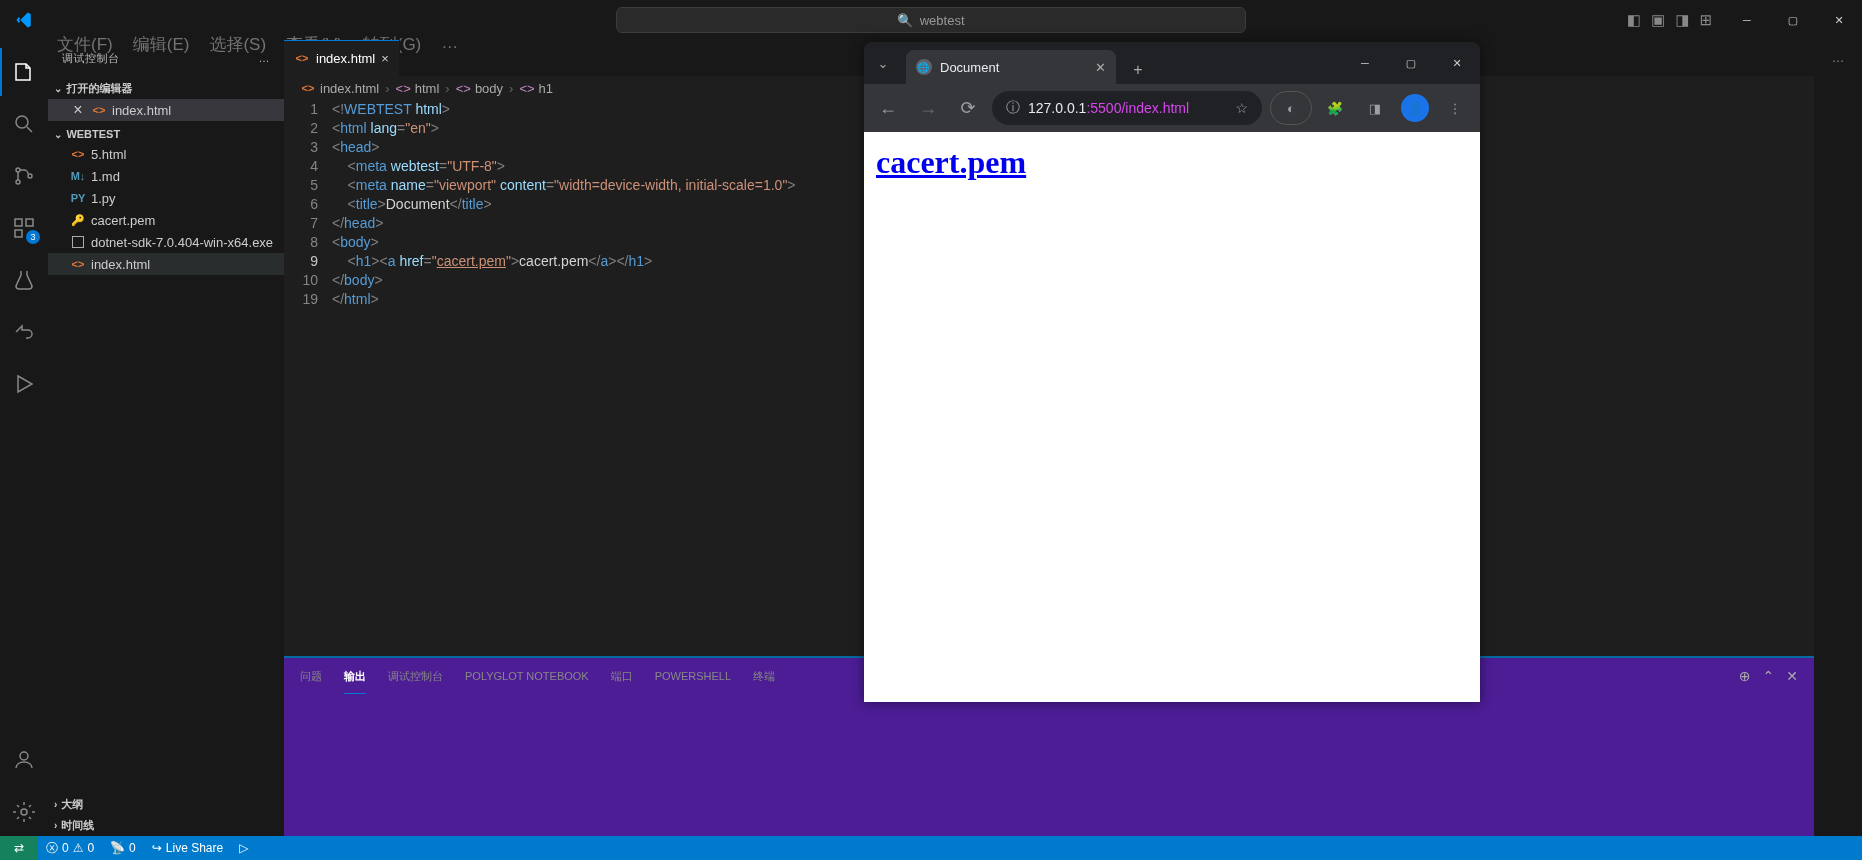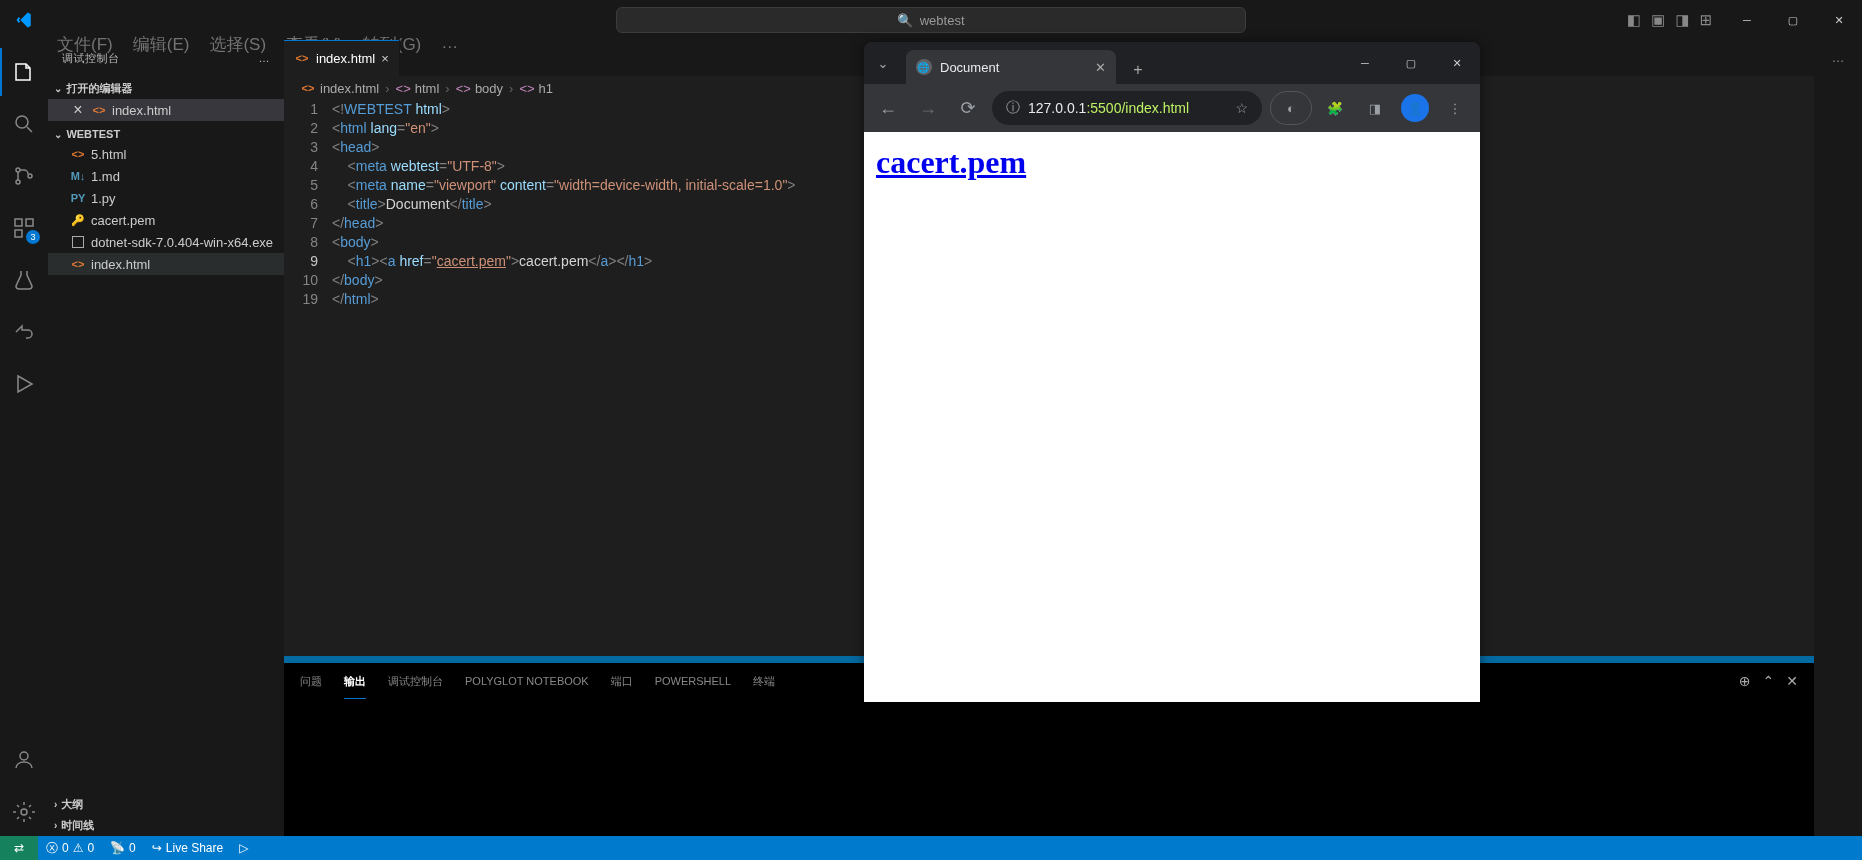--- a/index.html
+++ b/index.html
@@ -69,21 +69,21 @@
 .t-attr { color: #9cdcfe; }
 .t-str { color: #ce9178; }
 .t-punc { color: #808080; }
 .t-text { color: #d4d4d4; }
 .t-doctype { color: #569cd6; }
 .t-link { color: #ce9178; text-decoration: underline; }
 
 .minimap { width: 120px; background: #1e1e1e; }
 
 
-.panel { height: 180px; border-top: 7px solid #0369a1; background: #000000; display: flex; flex-direction: column; }
+.panel { height: 180px; border-top: 2px solid #0369a1; background: #4c1d95; display: flex; flex-direction: column; }
 .panel-tabs { height: 36px; display: flex; align-items: center; gap: 22px; padding: 0 16px; font-size: 11px; color: #888; position: relative; }
 .panel-tab { cursor: pointer; position: relative; padding: 4px 0; }
 .panel-tab.active { color: #fff; font-weight: bold; }
 .panel-tab.active::after { content:""; position:absolute; left:0; right:0; bottom:-6px; height:1px; background:#0078d4; }
 .panel-icons { margin-left: auto; display: flex; gap: 12px; font-size: 14px; color: #aaa; }
 
 
 .statusbar { position: absolute; bottom: 0; left: 0; right: 0; height: 24px; background: #007acc; display: flex; align-items: center; font-size: 12px; color: #fff; }
 .sb-remote { background: #16825d; width: 38px; height: 24px; display: flex; align-items: center; justify-content: center; }
 .sb-item { padding: 0 8px; display: flex; align-items: center; gap: 4px; cursor: pointer; height: 100%; }
@@ -96,21 +96,21 @@
 .br-tab { height: 34px; width: 210px; background: #35363a; border-radius: 8px 8px 0 0; display: flex; align-items: center; gap: 8px; padding: 0 10px; margin-left: 4px; font-size: 13px; color: #e8eaed; }
 .br-tab .favicon { width: 16px; height: 16px; border-radius: 50%; background: #5f6368; display: flex; align-items: center; justify-content: center; font-size: 10px; color: #fff; }
 .br-tab .close { margin-left: auto; color: #aaa; cursor: pointer; }
 .br-newtab { width: 28px; height: 28px; display: flex; align-items: center; justify-content: center; color: #aaa; margin-left: 8px; cursor: pointer; font-size: 16px; }
 .br-winctrl { margin-left: auto; display: flex; }
 .br-winbtn { width: 46px; height: 42px; display: flex; align-items: center; justify-content: center; color: #ccc; cursor: pointer; font-size: 11px; }
 .br-toolbar { height: 48px; background: #35363a; display: flex; align-items: center; gap: 8px; padding: 0 8px; }
 .br-nav { width: 32px; height: 32px; display: flex; align-items: center; justify-content: center; color: #9aa0a6; cursor: pointer; font-size: 18px; border-radius: 50%; }
 .br-addr { flex: 1; height: 34px; background: #202124; border-radius: 17px; display: flex; align-items: center; gap: 8px; padding: 0 14px; color: #e8eaed; font-size: 14px; }
 .br-addr .info { color: #9aa0a6; }
-.br-addr .dim { color: #bef264; }
+.br-addr .dim { color: #d946ef; }
 .br-addr .star { margin-left: auto; color: #9aa0a6; cursor: pointer; }
 .br-actions { display: flex; gap: 6px; align-items: center; }
 .br-act { width: 34px; height: 34px; display: flex; align-items: center; justify-content: center; color: #9aa0a6; cursor: pointer; border-radius: 50%; }
 .br-act.switch { border: 1px solid #555; border-radius: 17px; width: 42px; }
 .br-avatar { width: 28px; height: 28px; background: #1a73e8; border-radius: 50%; display: flex; align-items: center; justify-content: center; color: #fff; }
 .br-content { flex: 1; background: #fff; padding: 12px; }
 .br-content h1 a { color: #0000ee; font-size: 32px; font-weight: 700; text-decoration: underline; font-family: "Times New Roman", serif; }
 
 
 .right-column { width: 48px; background: #181818; display: flex; flex-direction: column; align-items: center; padding-top: 10px; gap: 8px; }

